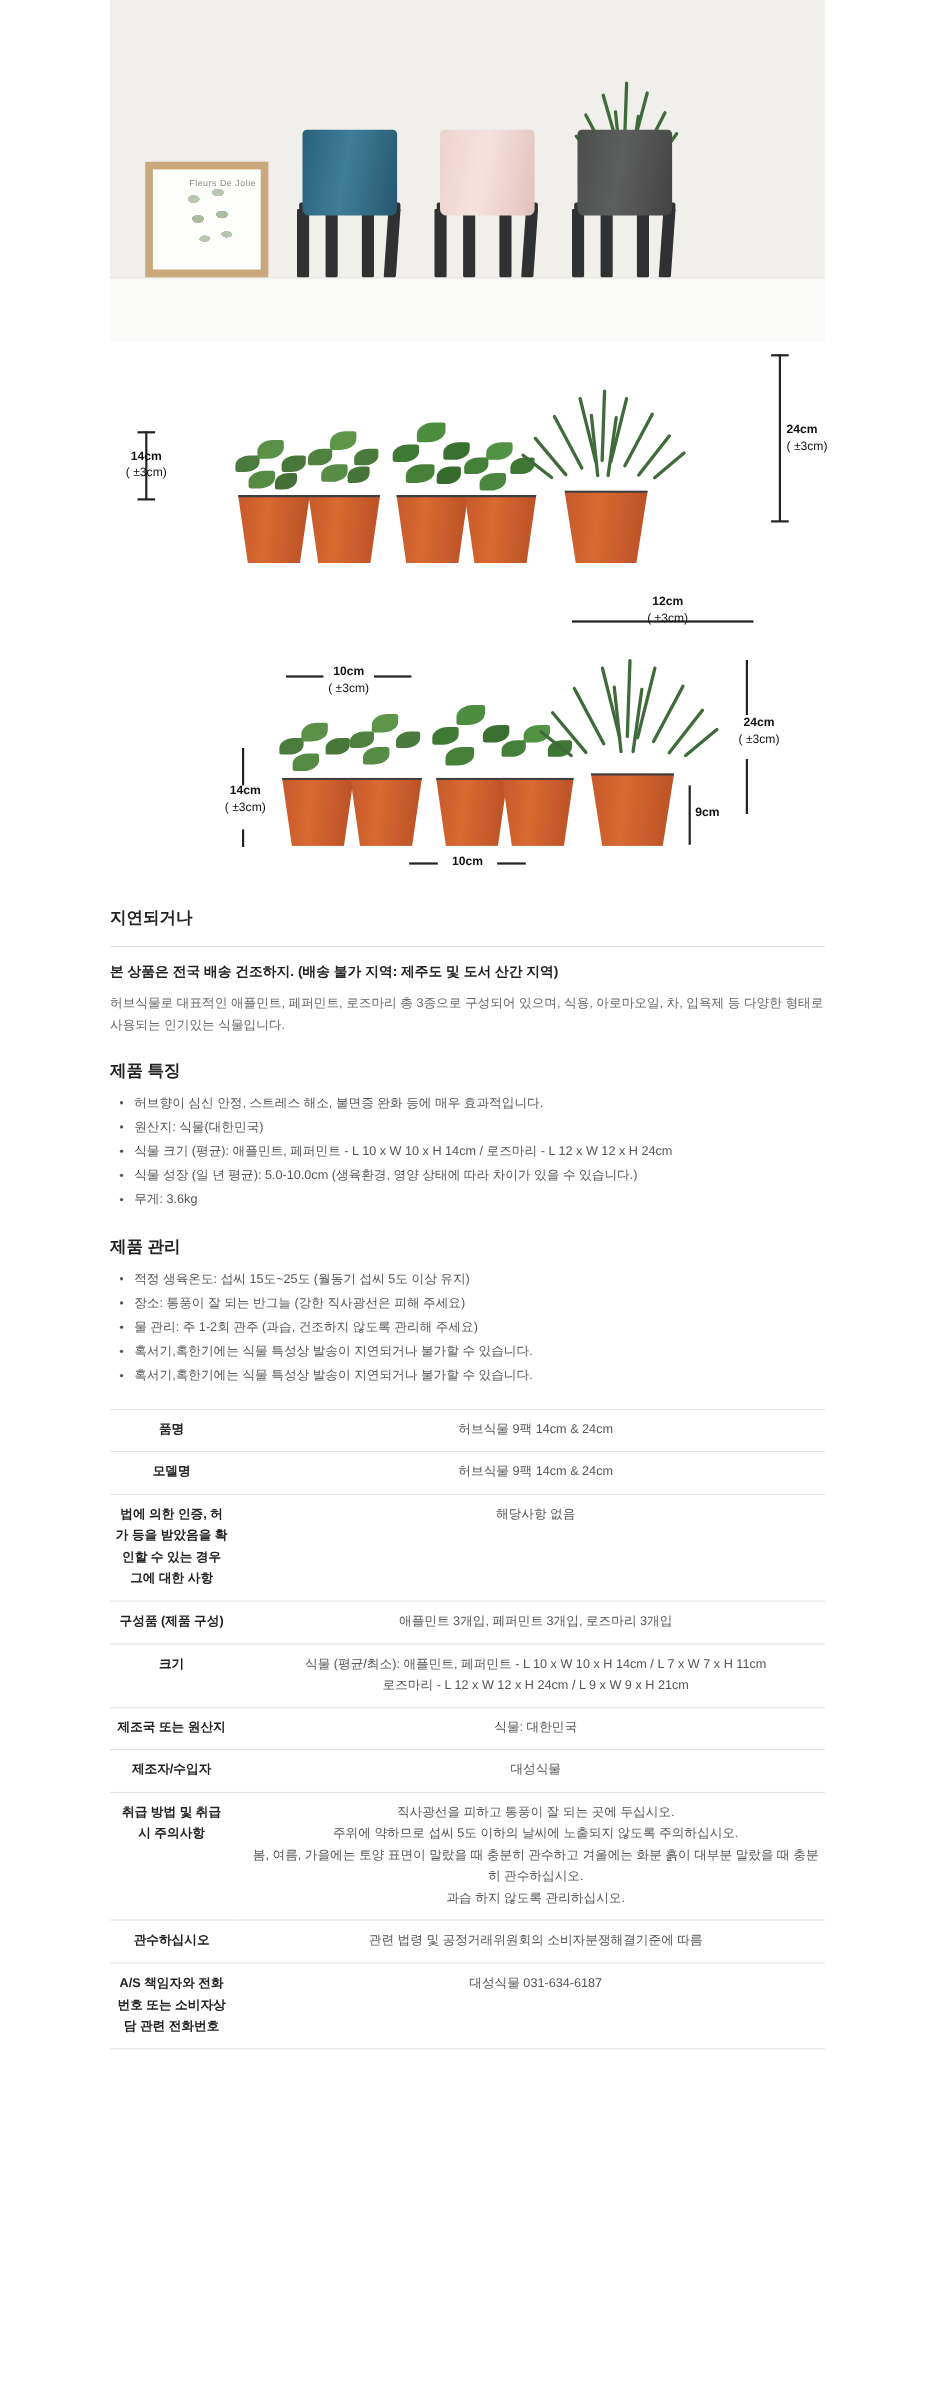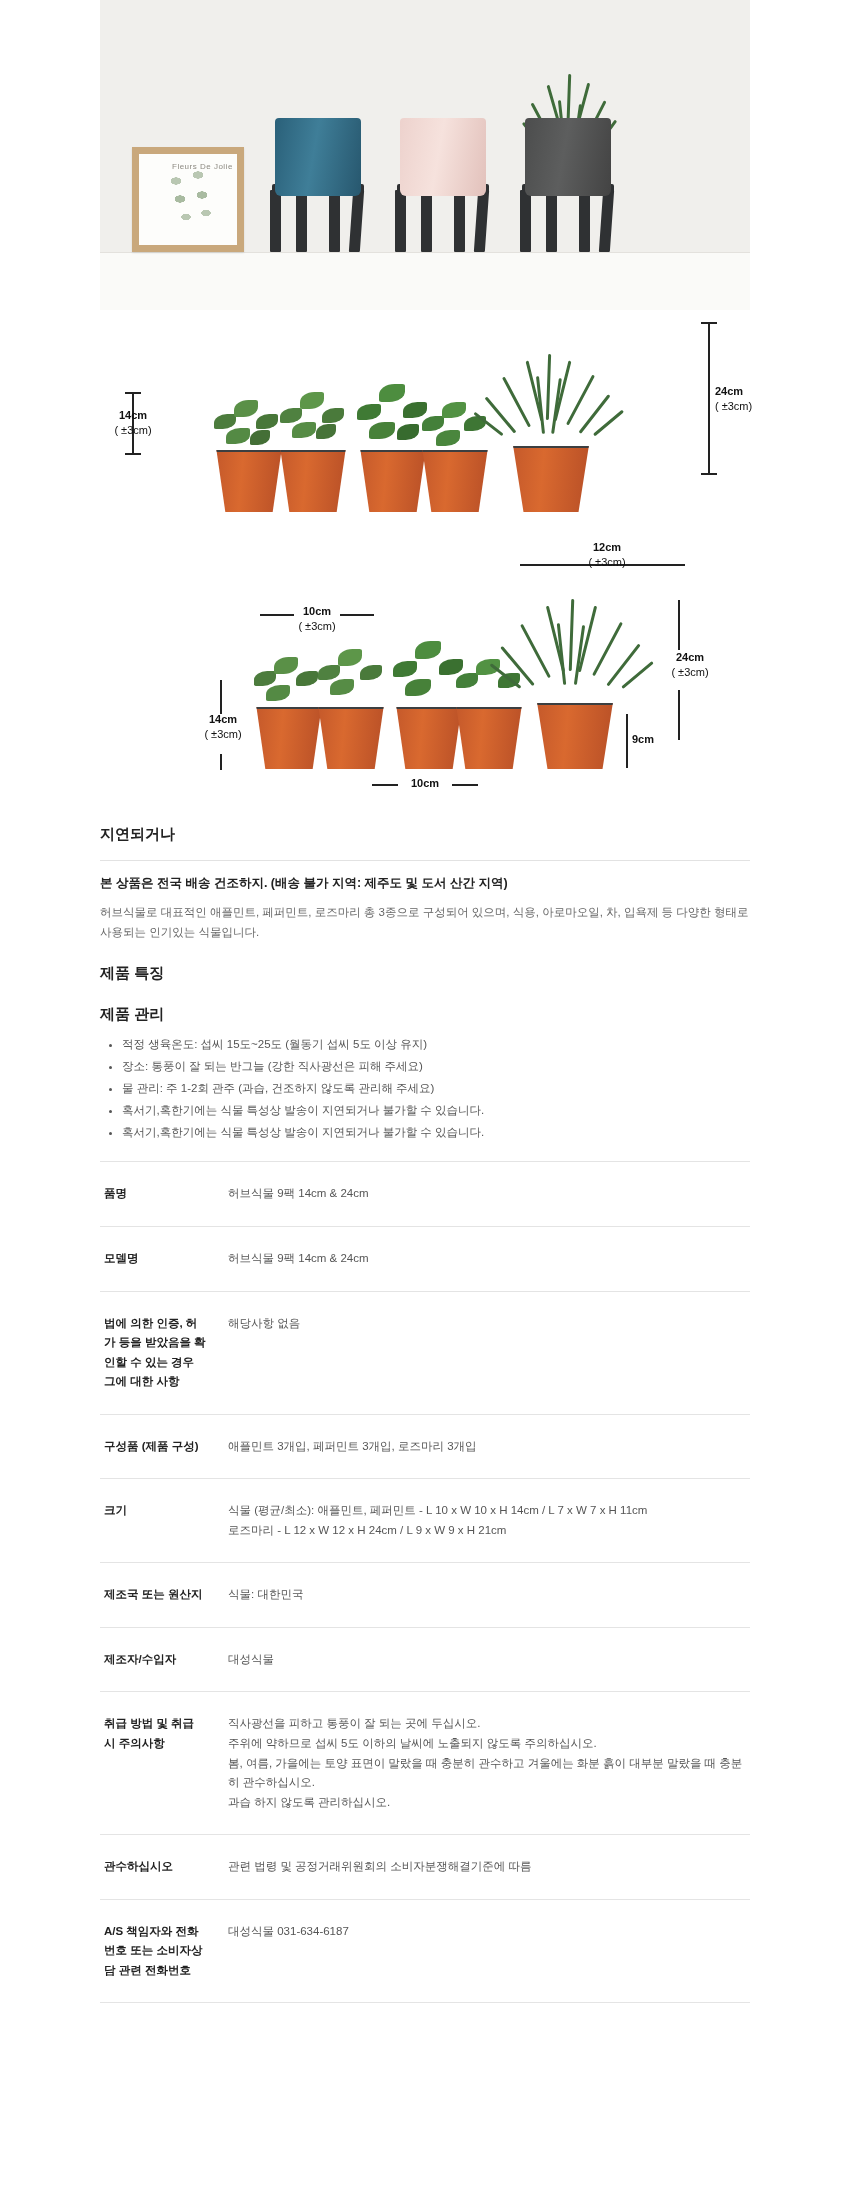--- a/index.html
+++ b/index.html
@@ -147,24 +147,25 @@
   hr.rule { border:0; border-top: 1px solid #e2e2e2; margin: 16px 0 0; }
 
   
   table.spec {
     width: 650px; margin: 18px auto 0; border-collapse: collapse;
     font-size: 11.5px;
   }
   table.spec td {
     border-top: 1px solid #e4e4e4;
     border-bottom: 1px solid #e4e4e4;
-    padding: 22px 4px;
+    padding: 9px 4px;
     vertical-align: top;
     line-height: 1.7;
     color: #555;
+    text-align: center;
   }
   table.spec td.k {
     width: 118px; font-weight: bold; color: #222; padding-right: 10px;
   }
   table.spec td.v { padding-left: 10px; }
   .spacer { height: 26px; }
 </style>
 </head>
 <body>
 
@@ -434,20 +435,27 @@
     </div>
   </div>
 
   <div class="content">
     <div class="sec-title">지연되거나</div>
     <hr class="rule" style="margin-bottom:14px;">
     <div class="lead">본 상품은 전국 배송 건조하지. (배송 불가 지역: 제주도 및 도서 산간 지역)</div>
     <p class="para">허브식물로 대표적인 애플민트, 페퍼민트, 로즈마리 총 3종으로 구성되어 있으며, 식용, 아로마오일, 차, 입욕제 등 다양한 형태로 사용되는 인기있는 식물입니다.</p>
 
     <div class="sec-title">제품 특징</div>
+    <ul class="bullets">
+      <li>허브향이 심신 안정, 스트레스 해소, 불면증 완화 등에 매우 효과적입니다.</li>
+      <li>원산지: 식물(대한민국)</li>
+      <li>식물 크기 (평균): 애플민트, 페퍼민트 - L 10 x W 10 x H 14cm / 로즈마리 - L 12 x W 12 x H 24cm</li>
+      <li>식물 성장 (일 년 평균): 5.0-10.0cm (생육환경, 영양 상태에 따라 차이가 있을 수 있습니다.)</li>
+      <li>무게: 3.6kg</li>
+    </ul>
 
     <div class="sec-title">제품 관리</div>
     <ul class="bullets">
       <li>적정 생육온도: 섭씨 15도~25도 (월동기 섭씨 5도 이상 유지)</li>
       <li>장소: 통풍이 잘 되는 반그늘 (강한 직사광선은 피해 주세요)</li>
       <li>물 관리: 주 1-2회 관주 (과습, 건조하지 않도록 관리해 주세요)</li>
       <li>혹서기,혹한기에는 식물 특성상 발송이 지연되거나 불가할 수 있습니다.</li>
       <li>혹서기,혹한기에는 식물 특성상 발송이 지연되거나 불가할 수 있습니다.</li>
     </ul>
   </div>

